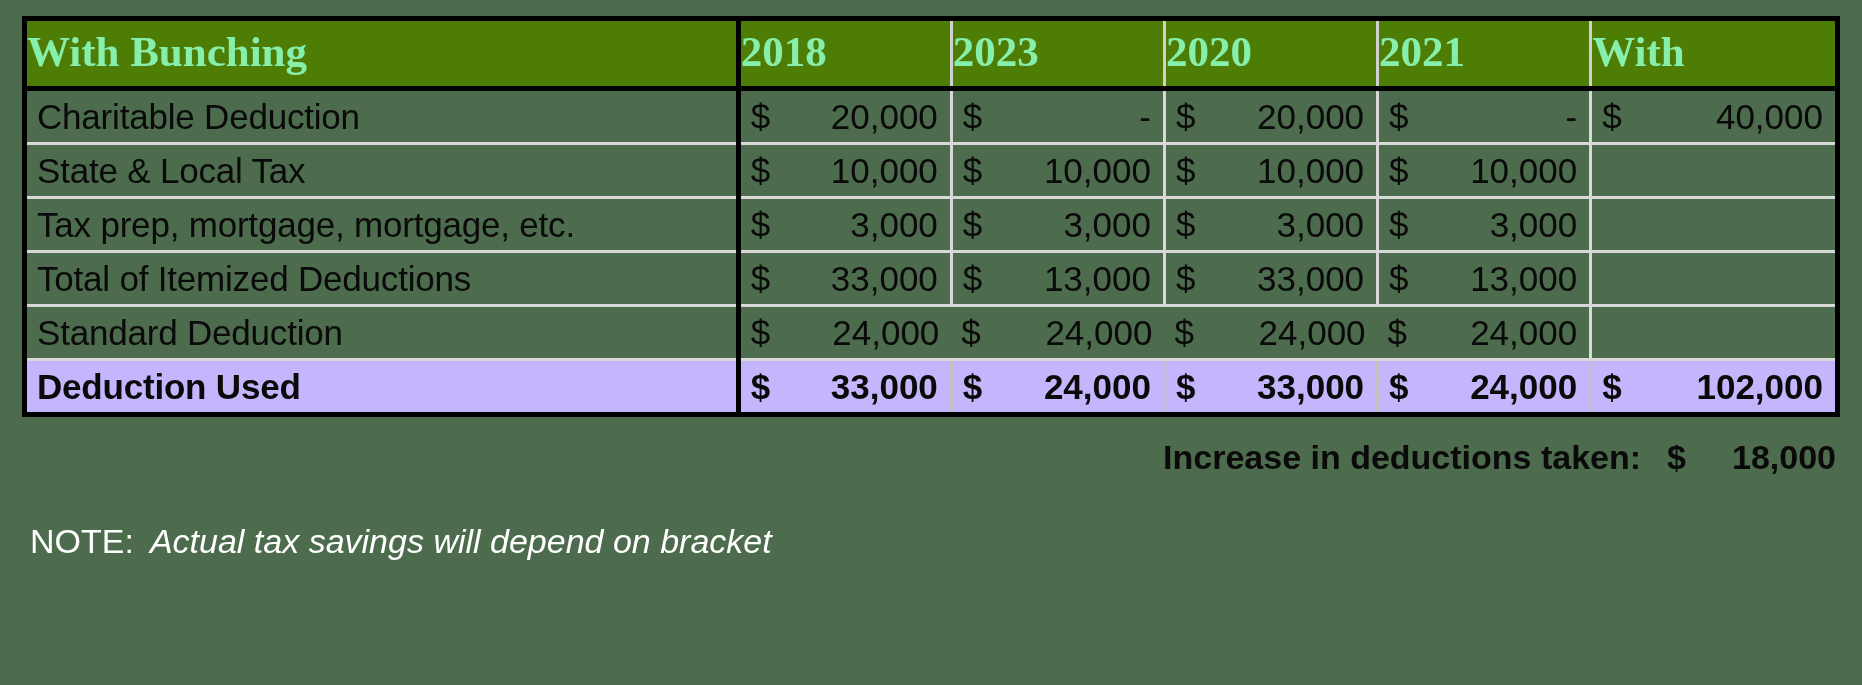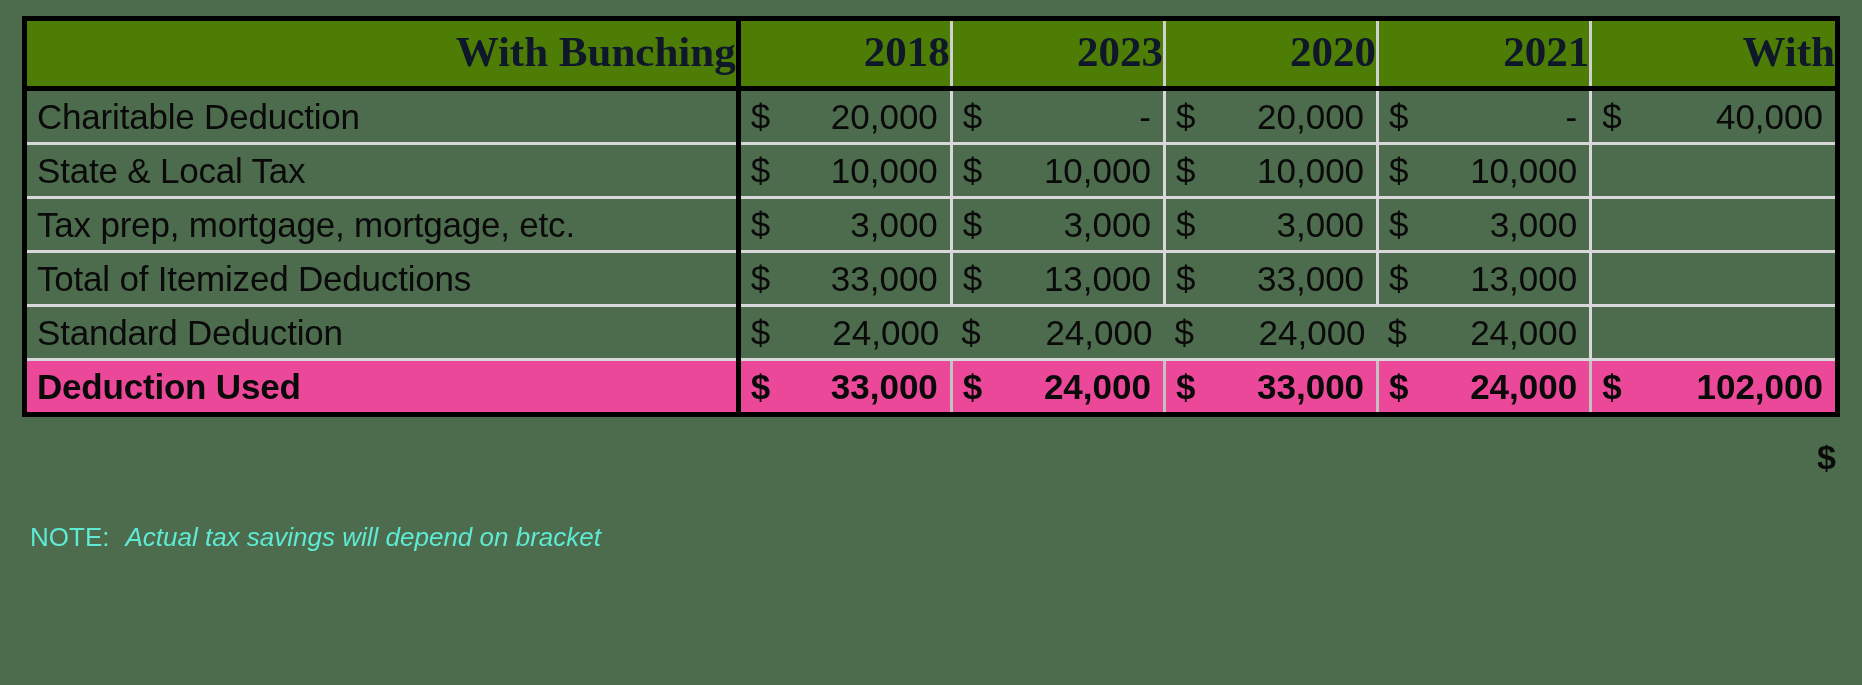--- a/index.html
+++ b/index.html
@@ -30,26 +30,26 @@
     table-layout: fixed;
     width: 100%;
   }
   table.bunching col.c-label { width: 594px; }
   table.bunching col.c-year  { width: 178px; }
   table.bunching col.c-total { width: 204px; }
 
   
   thead th {
     background: #4e7d06;
-    color: #0f172a;
+    color: #86efac;
     font-family: "Liberation Serif", "DejaVu Serif", serif;
     font-weight: 700;
     font-size: 43px;
     line-height: 1;
-    text-align: right;
+    text-align: left;
     padding: 9px 0 13px 0;
     border-bottom: 5px solid #000000;
     white-space: nowrap;
   }
   thead th.h-label {
     border-right: 5px solid #000000;
   }
   thead th.h-year,
   thead th.h-total {
     border-left: 3px solid #d0d0d0;
@@ -88,21 +88,21 @@
   }
   td.num .money .sym { padding-right: 4px; }
   td.num .money .amt { flex: 0 0 auto; }
 
   
   tr.no-vrules td.num { border-left: none; }
   tr.no-vrules td.num.total-col { border-left: 3px solid #d8d8d8; }
 
   
   tr.used td {
-    background: #ec4899;
+    background: #c4b5fd;
     font-weight: 700;
     border-bottom: none;
     border-top: 3px solid #f97316;
   }
   tr.used td.lbl { border-right: 5px solid #000000; }
   tr.used td.num { border-left: 3px solid #c2c2c2; }
   tr.used td.num.first-year { border-left: none; }
 
   
   .increase-line {
@@ -117,22 +117,22 @@
     align-items: baseline;
   }
   .increase-line .il-label { }
   .increase-line .il-sym { padding-left: 26px; }
   .increase-line .il-amt { padding-left: 46px; }
 
   .note-line {
     position: absolute;
     left: 30px;
     top: 522px;
-    font-size: 26px;
-    color: #5eead4;
+    font-size: 34px;
+    color: #ffffff;
     white-space: nowrap;
   }
   .note-line .note-prefix { font-style: normal; }
   .note-line .note-text { font-style: italic; padding-left: 16px; }
 </style>
 </head>
 <body>
 
 <div class="table-wrap">
   <table class="bunching">
@@ -351,18 +351,20 @@
               <span class="sym">$</span>
               <span class="amt">102,000</span>
             </span>
           </td>
         </tr>
       </tbody>
   </table>
 </div>
 
 <div class="increase-line">
+  <span class="il-label">Increase in deductions taken:</span>
   <span class="il-sym">$</span>
+  <span class="il-amt">18,000</span>
 </div>
 
 <div class="note-line">
   <span class="note-prefix">NOTE:</span><span class="note-text">Actual tax savings will depend on bracket</span>
 </div>
 
 </body></html>

